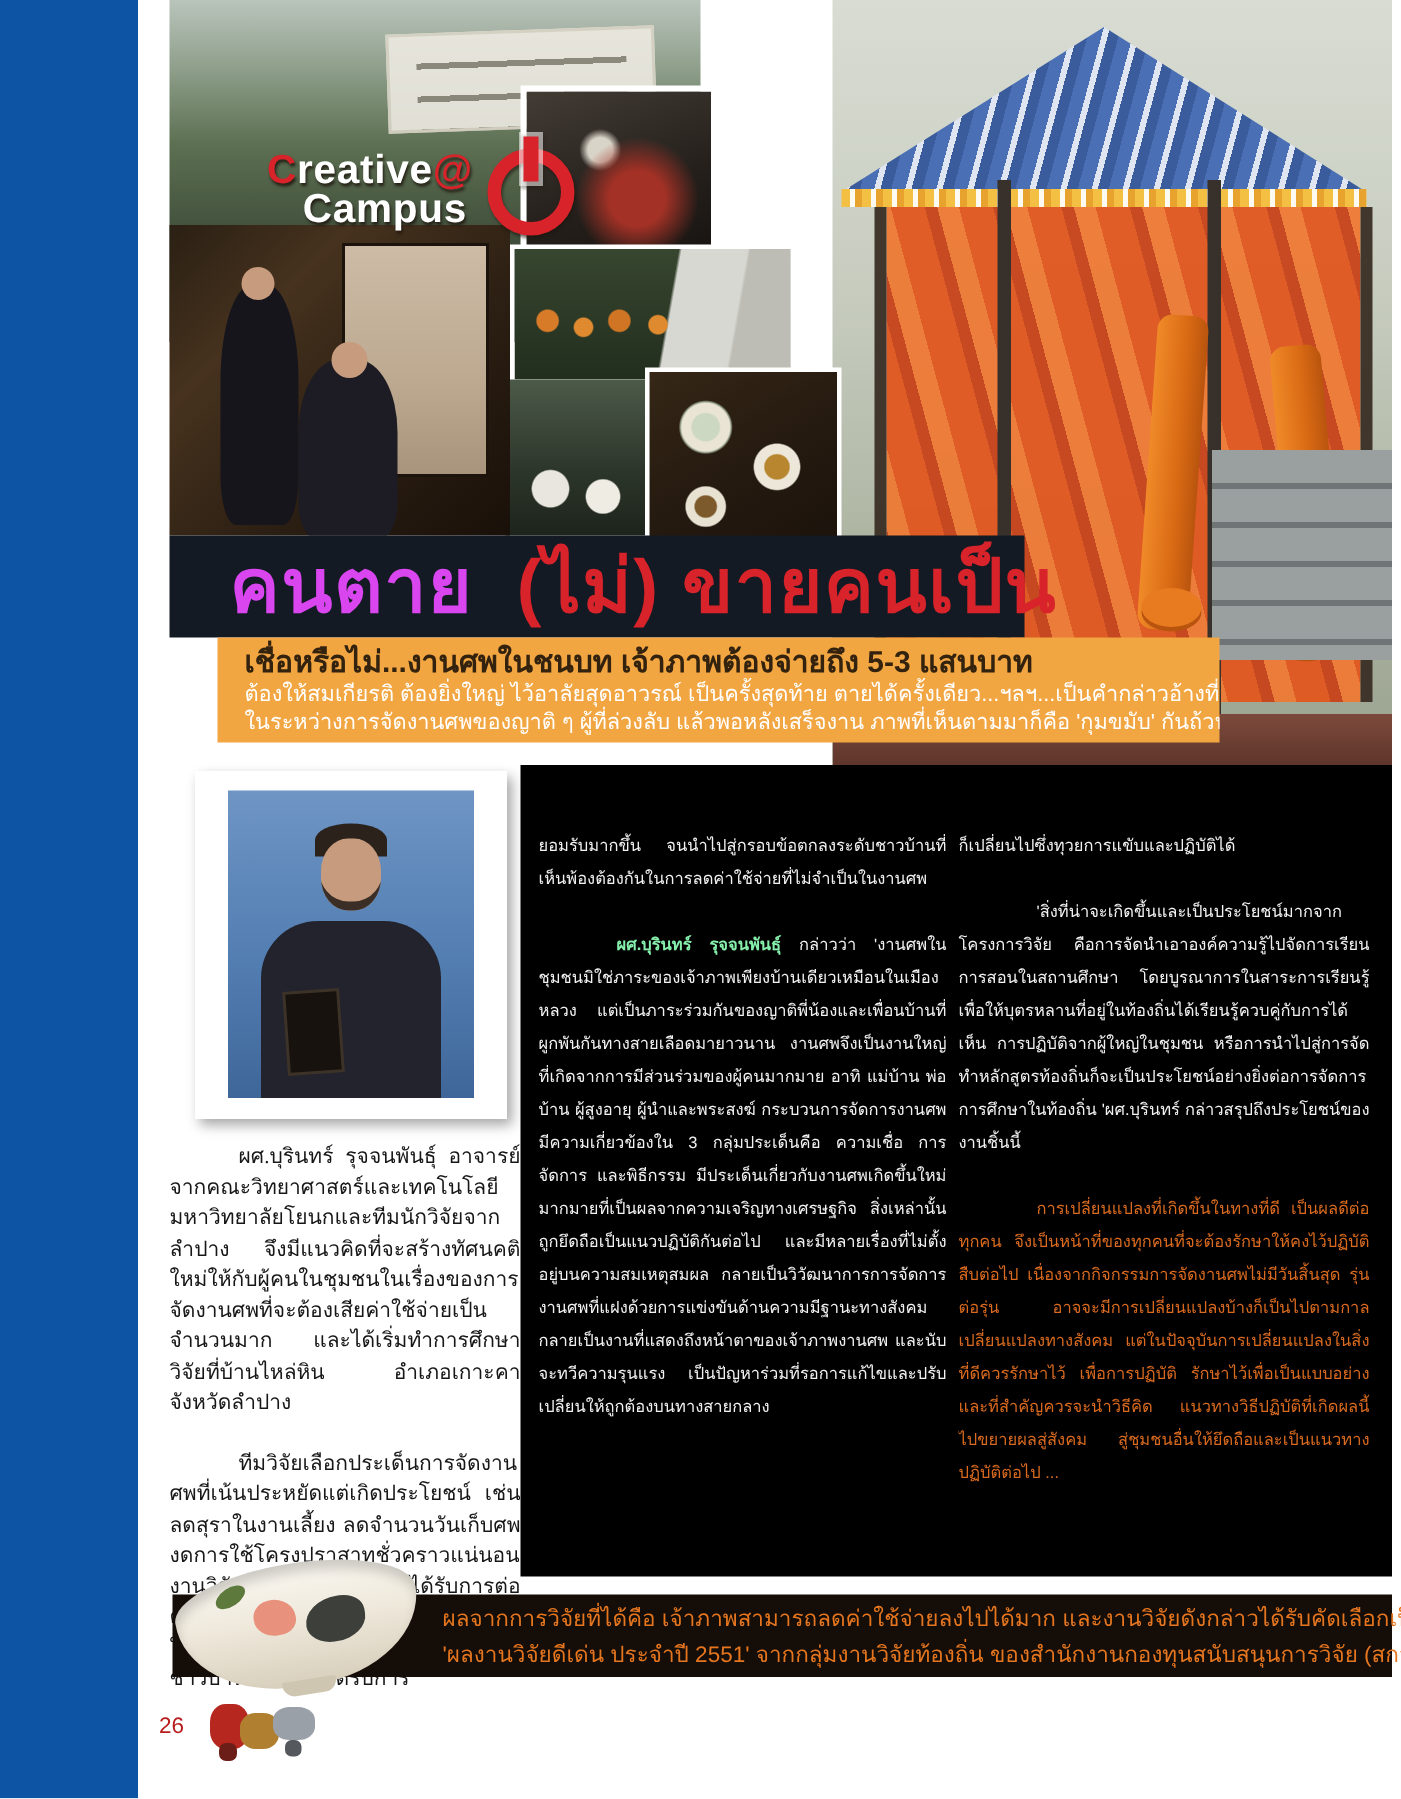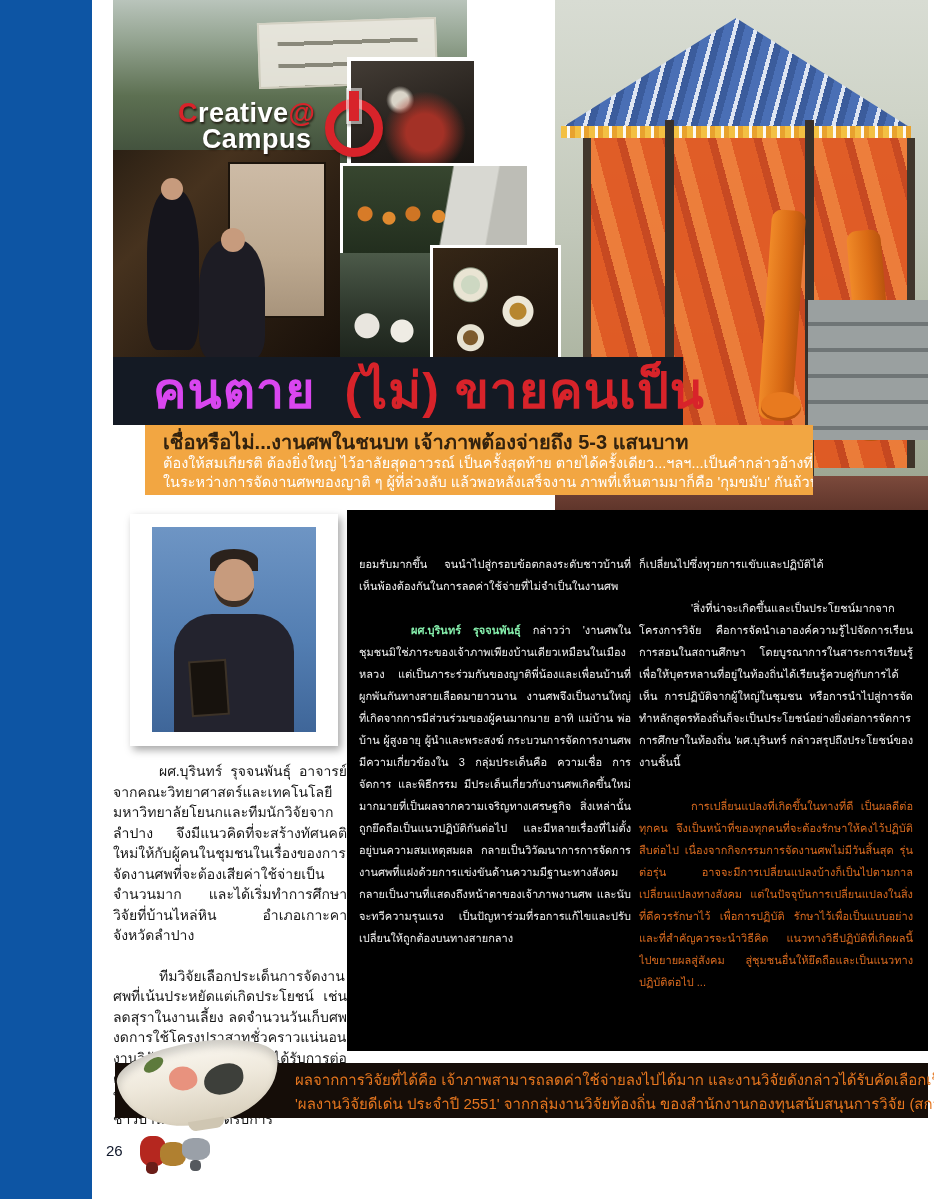--- a/index.html
+++ b/index.html
@@ -122,21 +122,21 @@
   .footer-text{position:absolute;left:180px;right:14px;top:5px;text-align:center;
     color:#e5761f;font-size:15px;line-height:24px;white-space:nowrap;}
   .bowl{position:absolute;left:118px;top:1042px;width:162px;height:82px;z-index:5;transform:rotate(-9deg);
     background:linear-gradient(180deg,#faf7f0 0%,#efe9dc 45%,#d8cfbc 100%);
     border-radius:50% 50% 46% 46% / 34% 34% 66% 66%;box-shadow:inset 0 6px 8px rgba(0,0,0,.18);}
   .bowl .wing{position:absolute;left:86px;top:26px;width:40px;height:30px;background:#3d3f3a;border-radius:60% 40% 55% 45%;}
   .bowl .bird{position:absolute;left:52px;top:22px;width:28px;height:24px;background:#e8927e;border-radius:50% 60% 45% 55%;}
   .bowl .leaf{position:absolute;left:28px;top:10px;width:22px;height:12px;background:#5d7a3c;border-radius:50%;transform:rotate(-25deg);}
   .bowl .foot{position:absolute;left:64px;bottom:-6px;width:36px;height:10px;background:#cfc6b2;border-radius:0 0 8px 8px;}
 
-  .pagenum{position:absolute;left:106px;top:1142px;font-size:15px;color:#0f172a;z-index:2;}
+  .pagenum{position:absolute;left:106px;top:1142px;font-size:15px;color:#b91c1c;z-index:2;}
   .trike{position:absolute;left:140px;top:1128px;width:78px;height:50px;z-index:2;}
   .trike span{position:absolute;border-radius:40%;}
   .t1{left:0;top:8px;width:26px;height:30px;background:#b5271f;}
   .t2{left:20px;top:14px;width:26px;height:24px;background:#b08030;}
   .t3{left:42px;top:10px;width:28px;height:22px;background:#9aa0a8;}
   .t4{left:6px;top:34px;width:12px;height:12px;background:#6b1d18;border-radius:50%;}
   .t5{left:50px;top:32px;width:11px;height:11px;background:#55595e;border-radius:50%;}
 </style>
 </head>
 <body>

